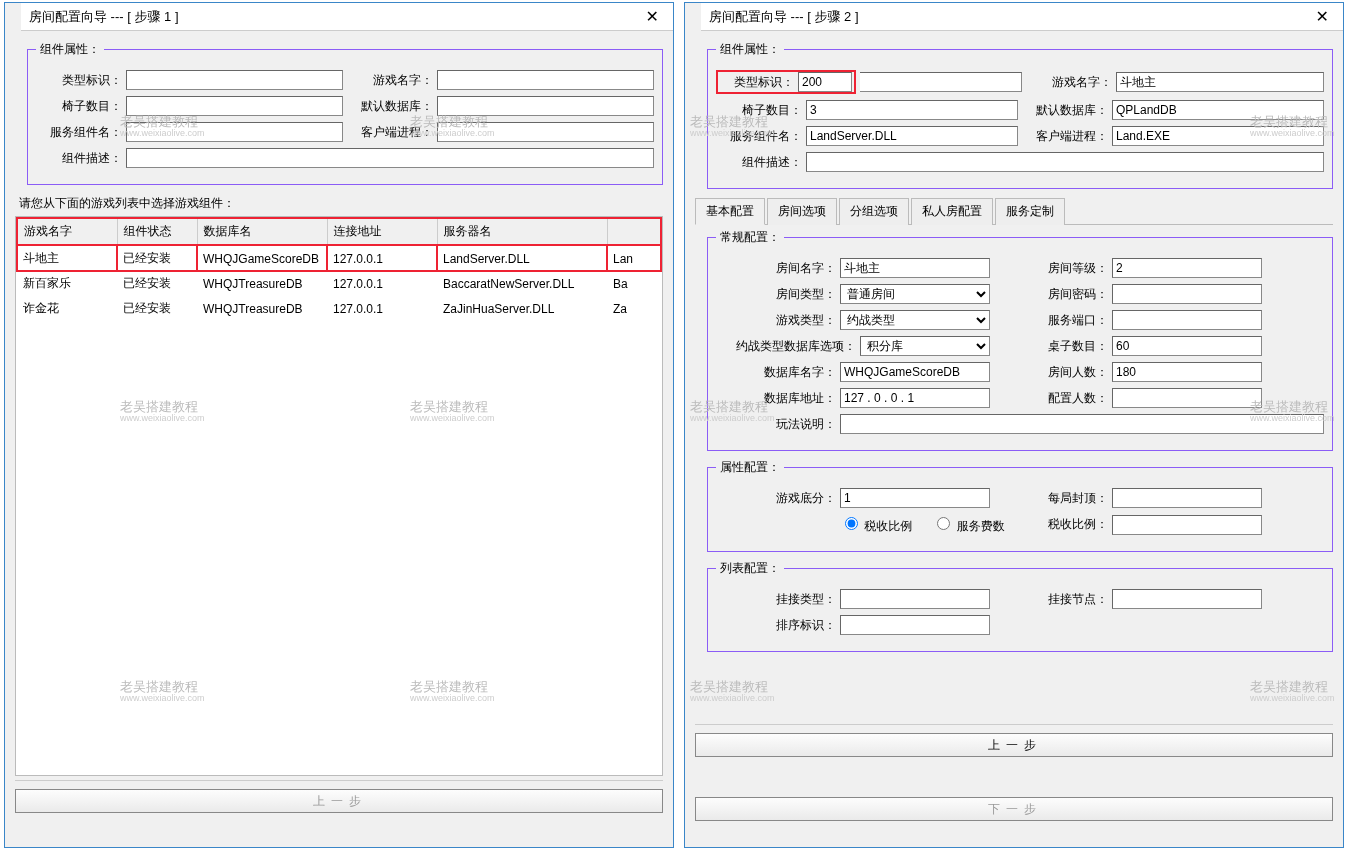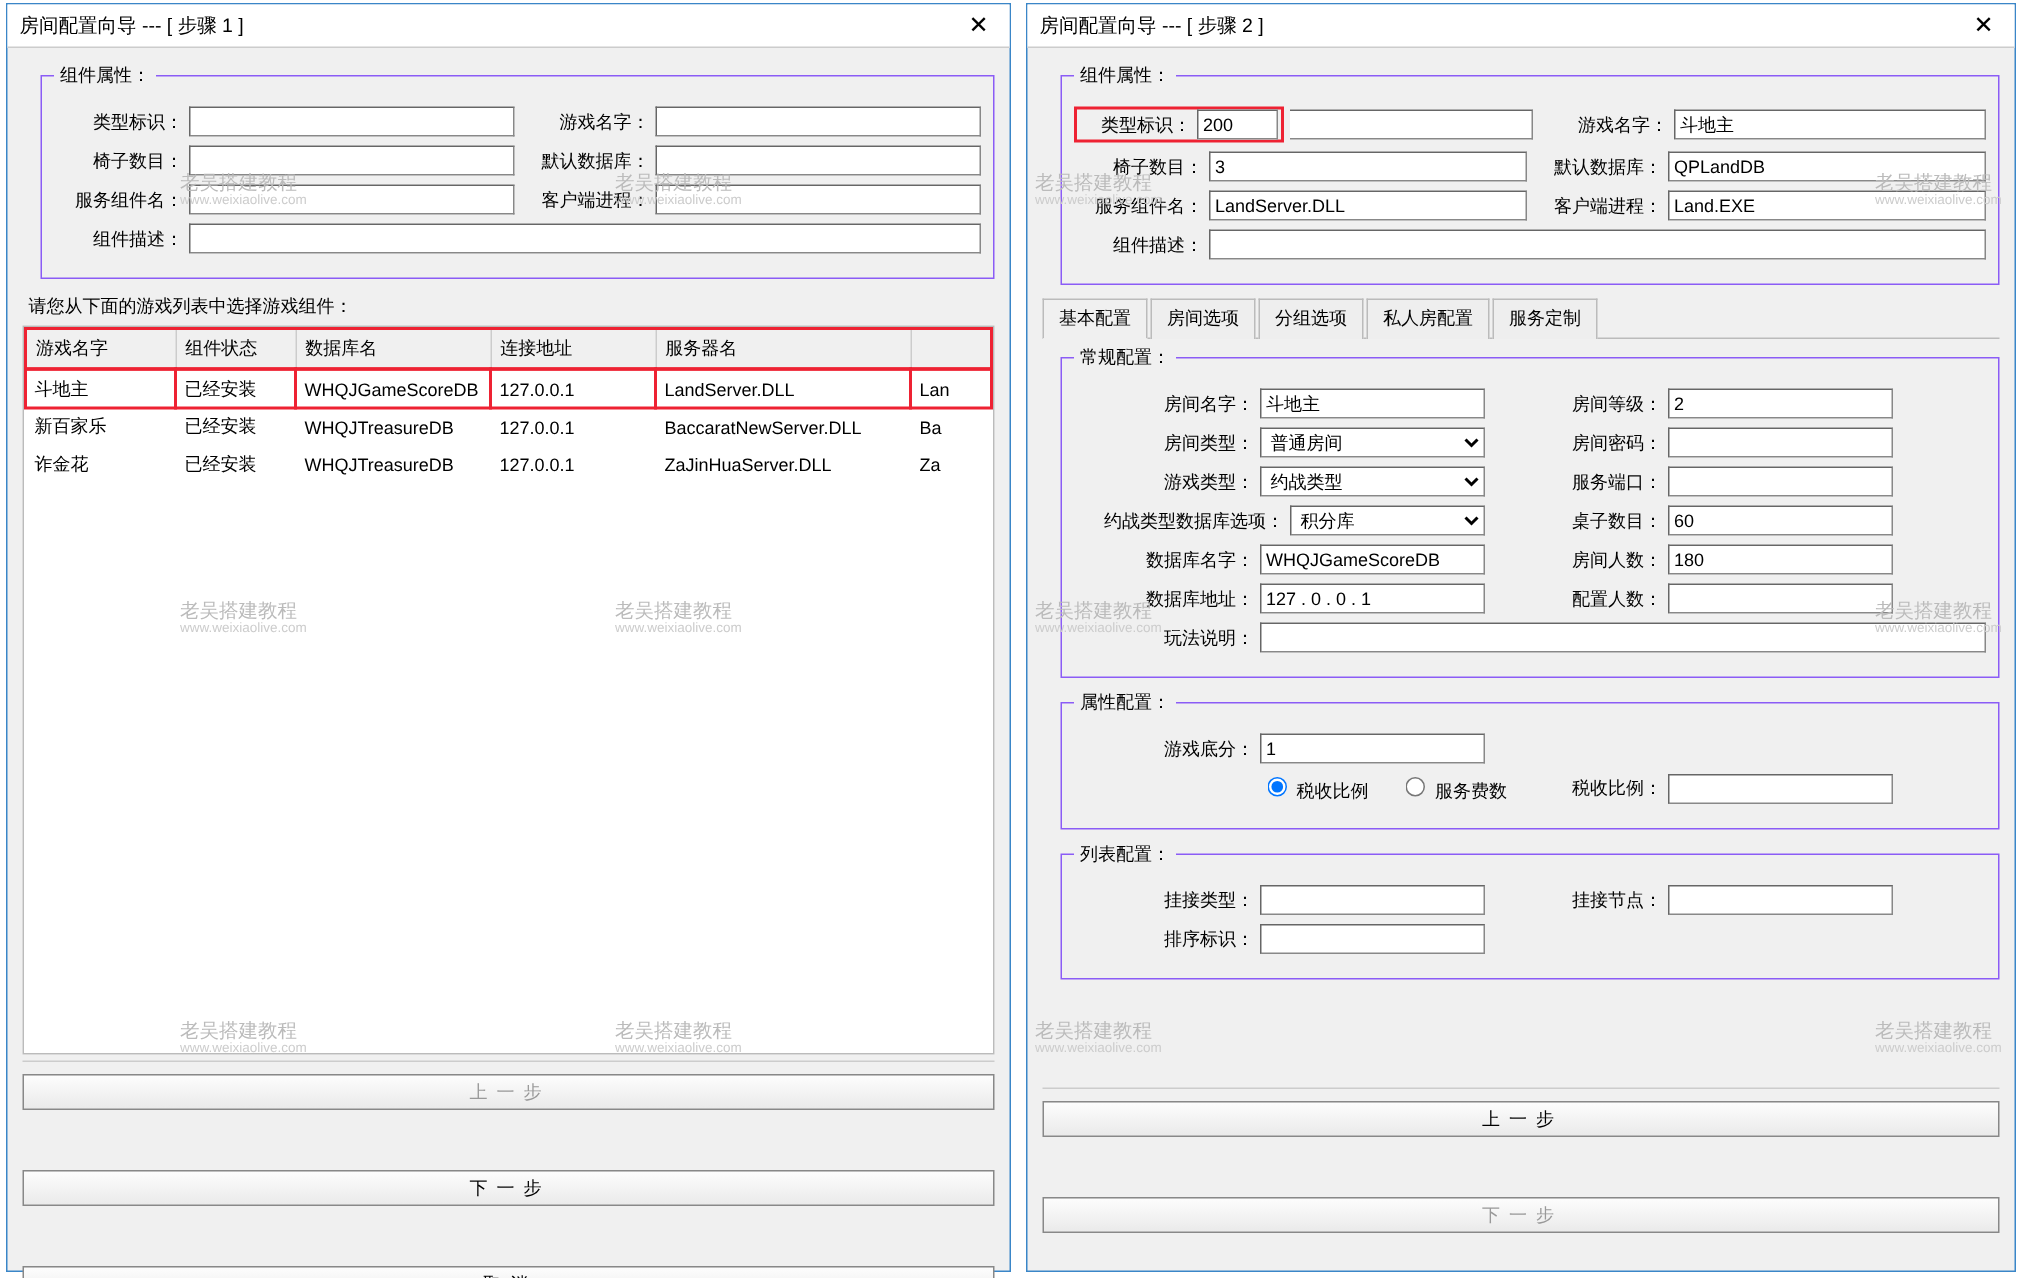--- a/index.html
+++ b/index.html
@@ -20,20 +20,21 @@
     background: #f0f0f0;
   }
   .titlebar {
     display: flex;
     justify-content: space-between;
     align-items: center;
     padding: 4px 8px;
     background: #fff;
     border-bottom: 1px solid #ccc;
     font-size: 13px;
+    margin-left: 16px;
   }
   .titlebar .close {
     font-size: 16px;
     padding: 0 6px;
     cursor: pointer;
     font-family: sans-serif;
   }
   .body {
     padding: 10px 10px 6px 10px;
   }
@@ -86,21 +87,21 @@
     display:flex;
     align-items:center;
     gap:4px;
   }
   .instr {
     margin: 10px 0 4px 4px;
   }
   .grid {
     border: 1px solid #bbb;
     background: #fff;
-    height: 486px;
+    height: 560px;
     overflow: auto;
     position: relative;
   }
   .grid table {
     width: 100%;
     border-collapse: collapse;
     table-layout: fixed;
   }
   .grid th {
     background: #f0f0f0;
@@ -407,20 +408,24 @@
       </div>
     </fieldset>
 
     <fieldset>
       <legend>属性配置：</legend>
       <div class="row">
         <div class="half">
             <span class="lbl-wide">游戏底分：</span>
             <input class="inp inp-sm" value="1" style="">
           </div>
+        <div class="half">
+            <span class="lbl">每局封顶：</span>
+            <input class="inp inp-sm" style="">
+          </div>
       </div>
       <div class="row">
         <div class="half">
           <span class="lbl-wide"></span>
           <div class="radio-row">
             <label><input type="radio" name="taxmode" checked="" style=""> <span>税收比例</span></label>
             <label><input type="radio" name="taxmode" style=""> <span>服务费数</span></label>
           </div>
         </div>
         <div class="half">

